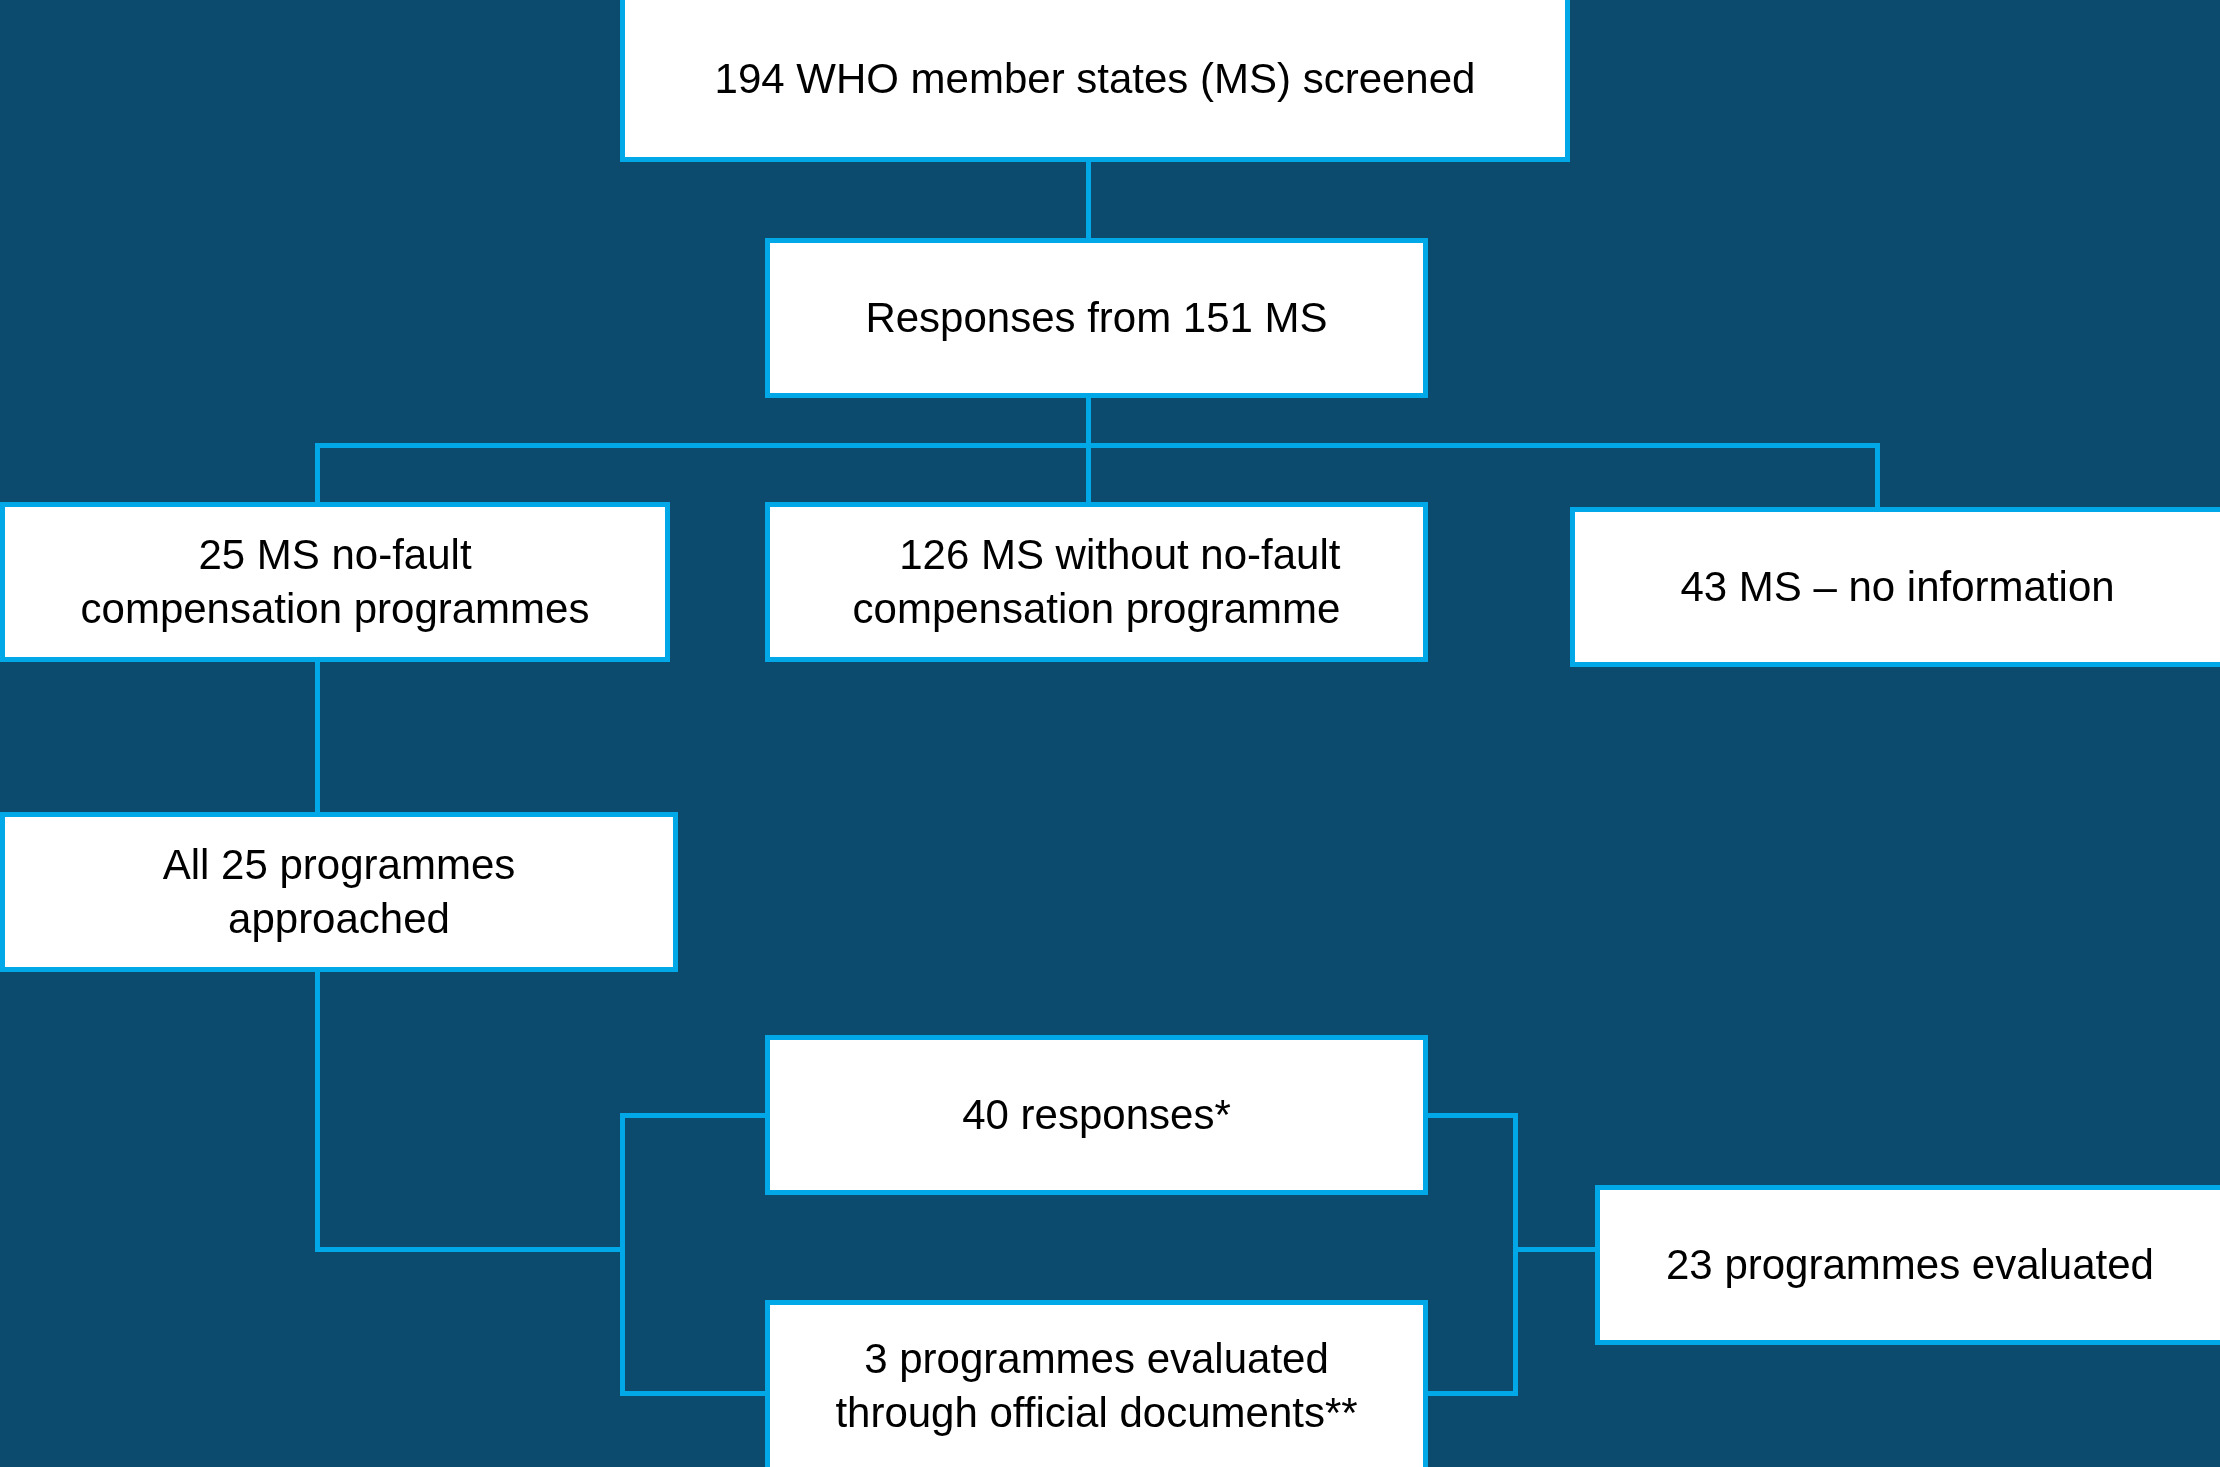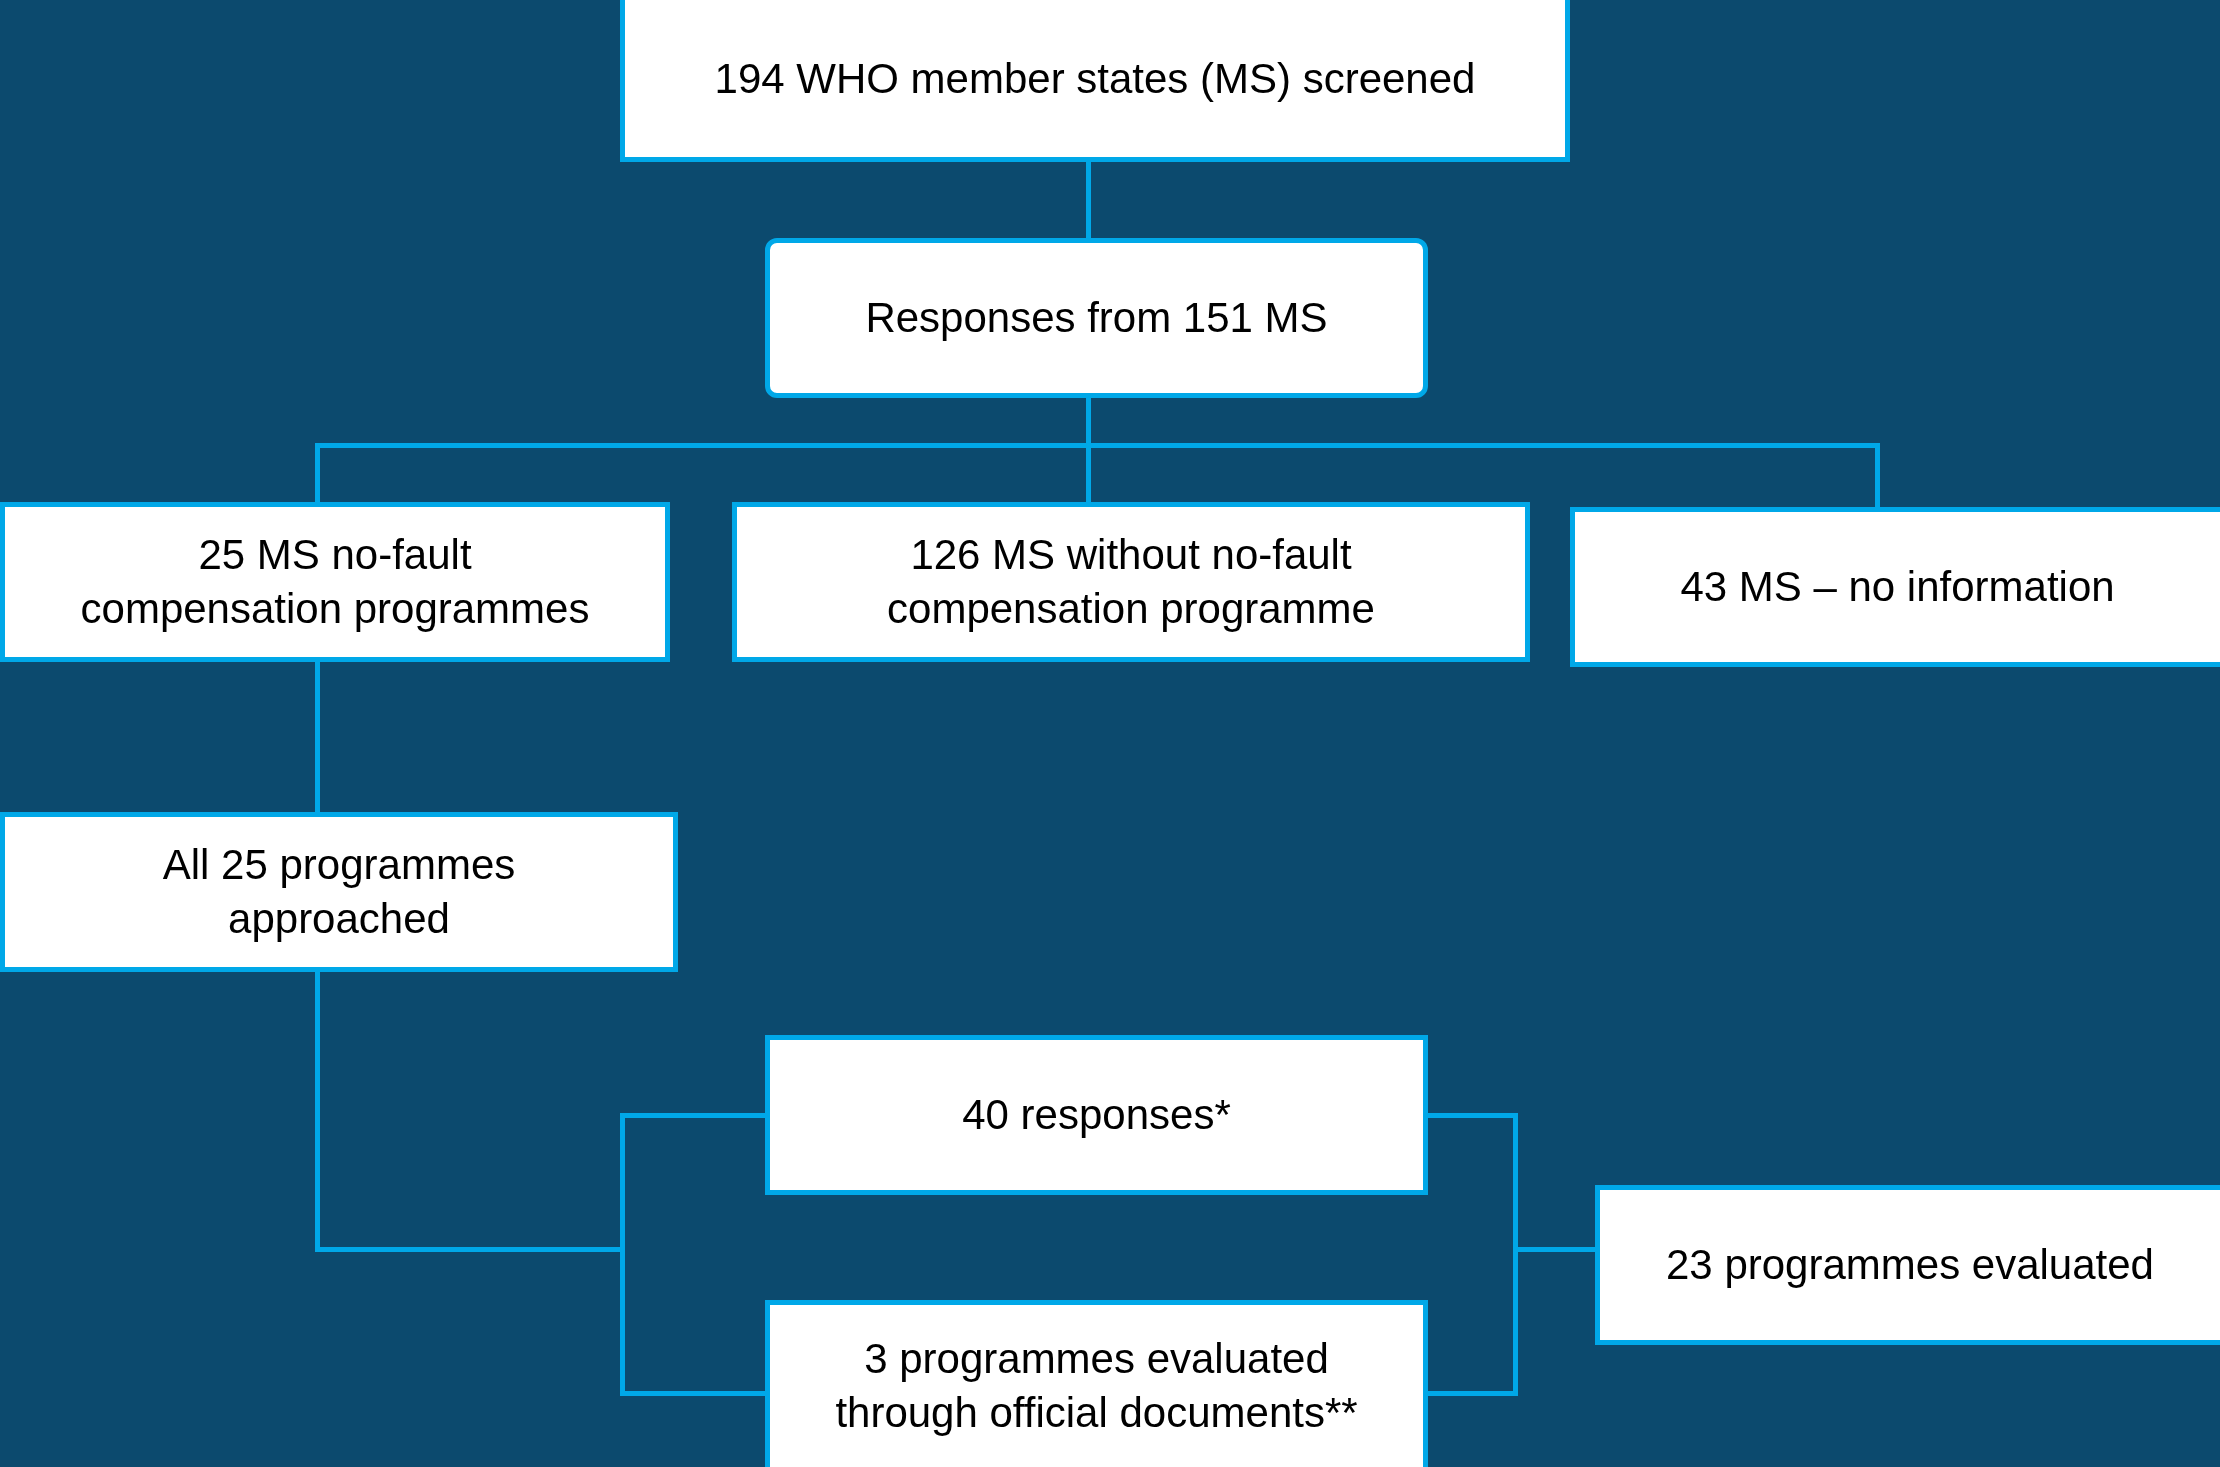--- a/index.html
+++ b/index.html
@@ -69,26 +69,26 @@
   <div class="conn h" style="left:620px; top:1391px; width:148px;"></div>
 
   <div class="conn h" style="left:1425px; top:1113px; width:93px;"></div>
   <div class="conn h" style="left:1425px; top:1391px; width:93px;"></div>
   <div class="conn v" style="left:1513px; top:1113px; height:283px;"></div>
 
   <div class="conn h" style="left:1513px; top:1247px; width:88px;"></div>
 
   <div class="node" style="left:620px; top:-5px; width:950px; height:167px;">194 WHO member states (MS) screened</div>
 
-  <div class="node" style="left:765px; top:238px; width:663px; height:160px;border-radius:12px;">Responses from 151 MS</div>
+  <div class="node" style="left:765px; top:238px; width:663px; height:160px;">Responses from 151 MS</div>
 
   <div class="node" style="left:0px; top:502px; width:670px; height:160px;">25 MS no-fault
 compensation programmes</div>
 
-  <div class="node" style="left:732px; top:502px; width:798px; height:160px;">126 MS without no-fault
+  <div class="node" style="left:765px; top:502px; width:663px; height:160px;text-align:right;">126 MS without no-fault
 compensation programme</div>
 
   <div class="node" style="left:1570px; top:507px; width:655px; height:160px;">43 MS – no information</div>
 
   <div class="node" style="left:0px; top:812px; width:678px; height:160px;">All 25 programmes
 approached</div>
 
   <div class="node" style="left:765px; top:1035px; width:663px; height:160px;">40 responses*</div>
 
   <div class="node" style="left:765px; top:1300px; width:663px; height:172px;">3 programmes evaluated

